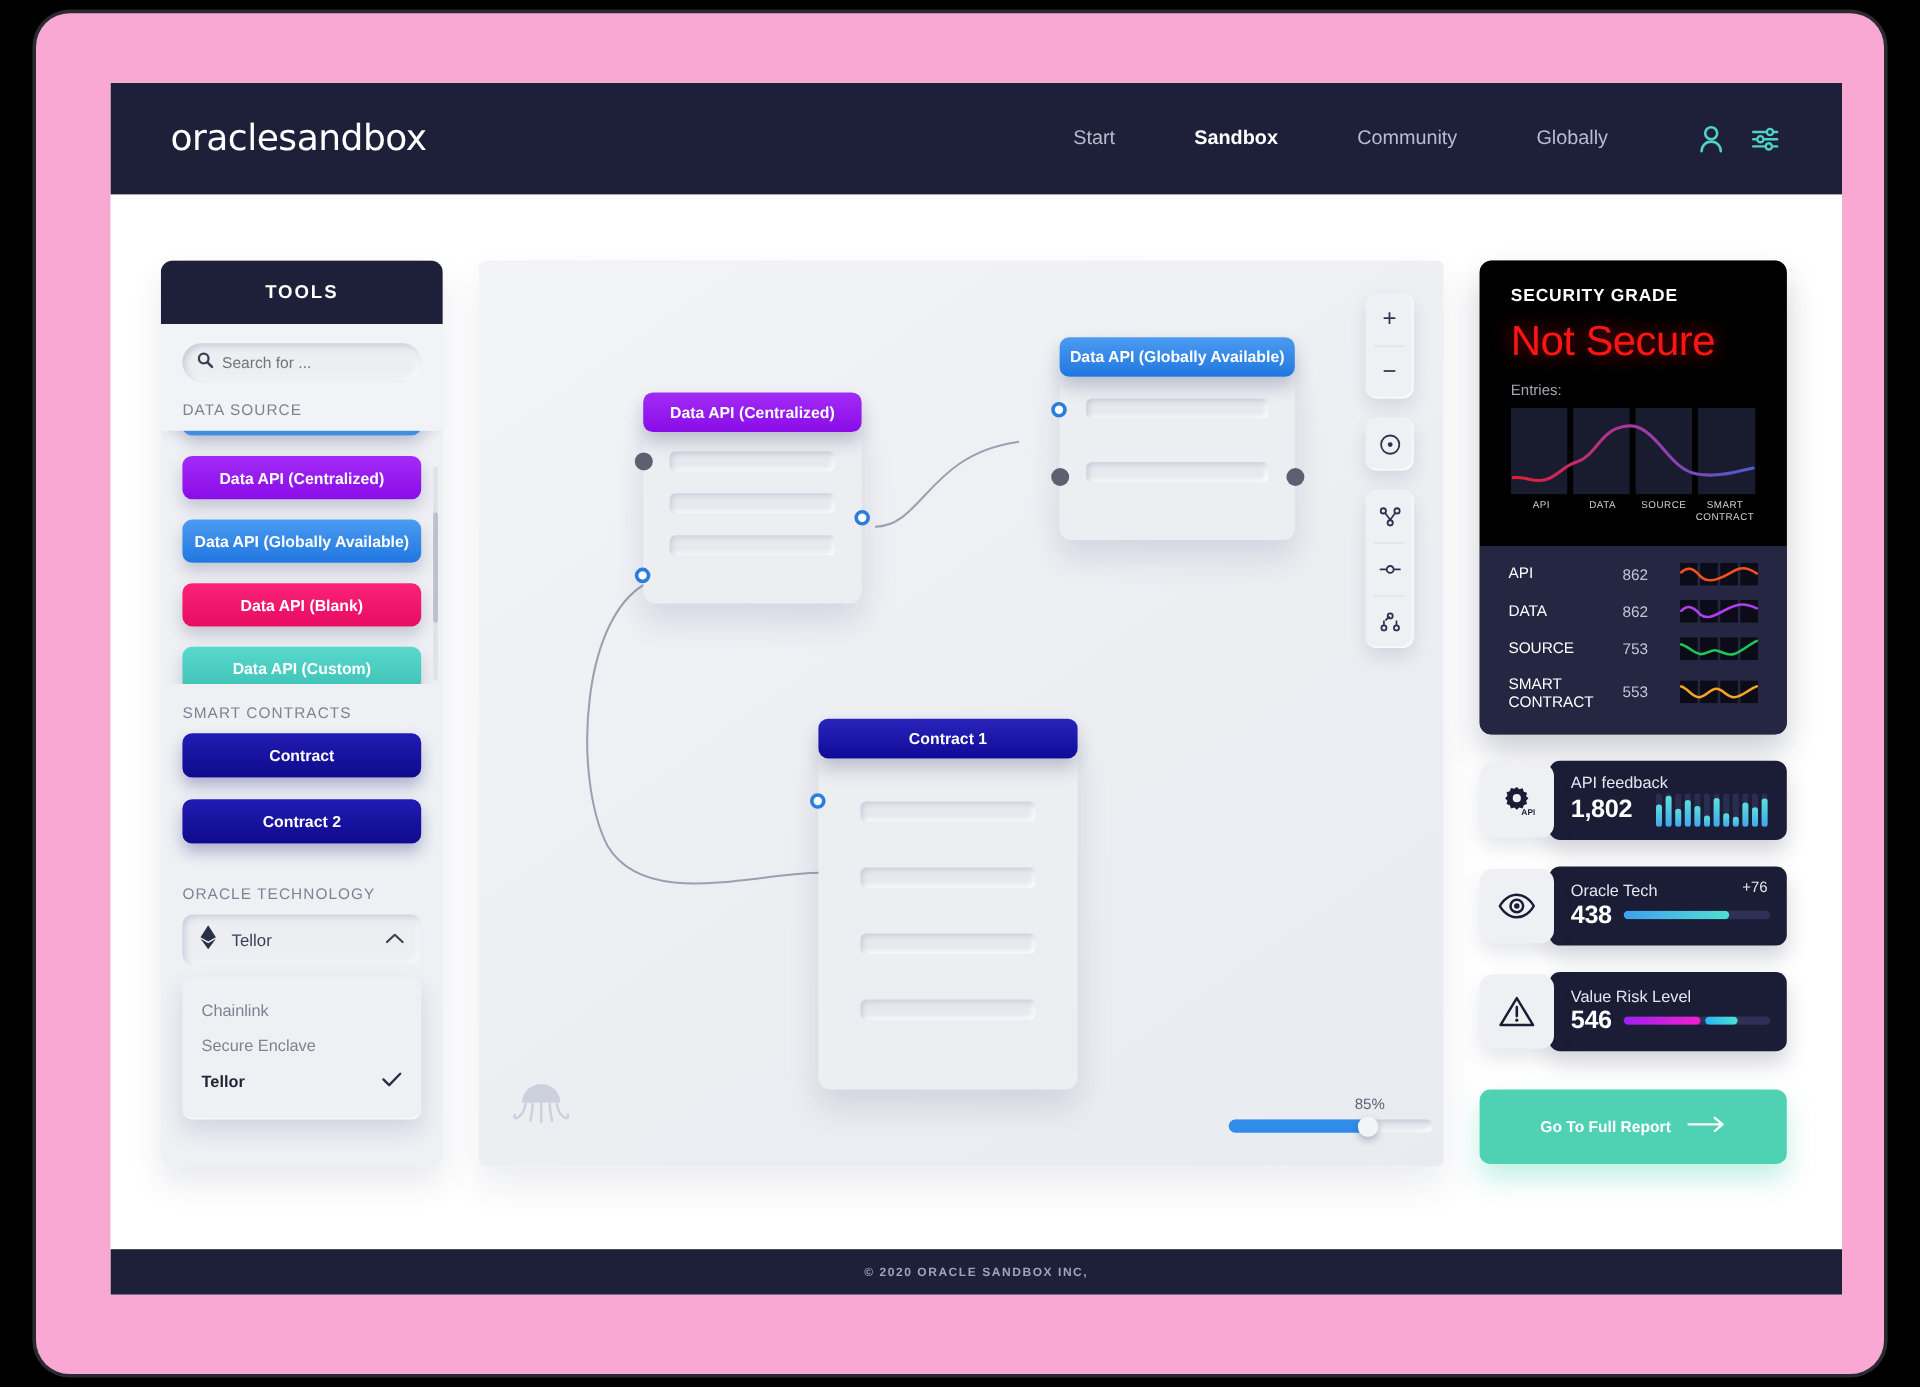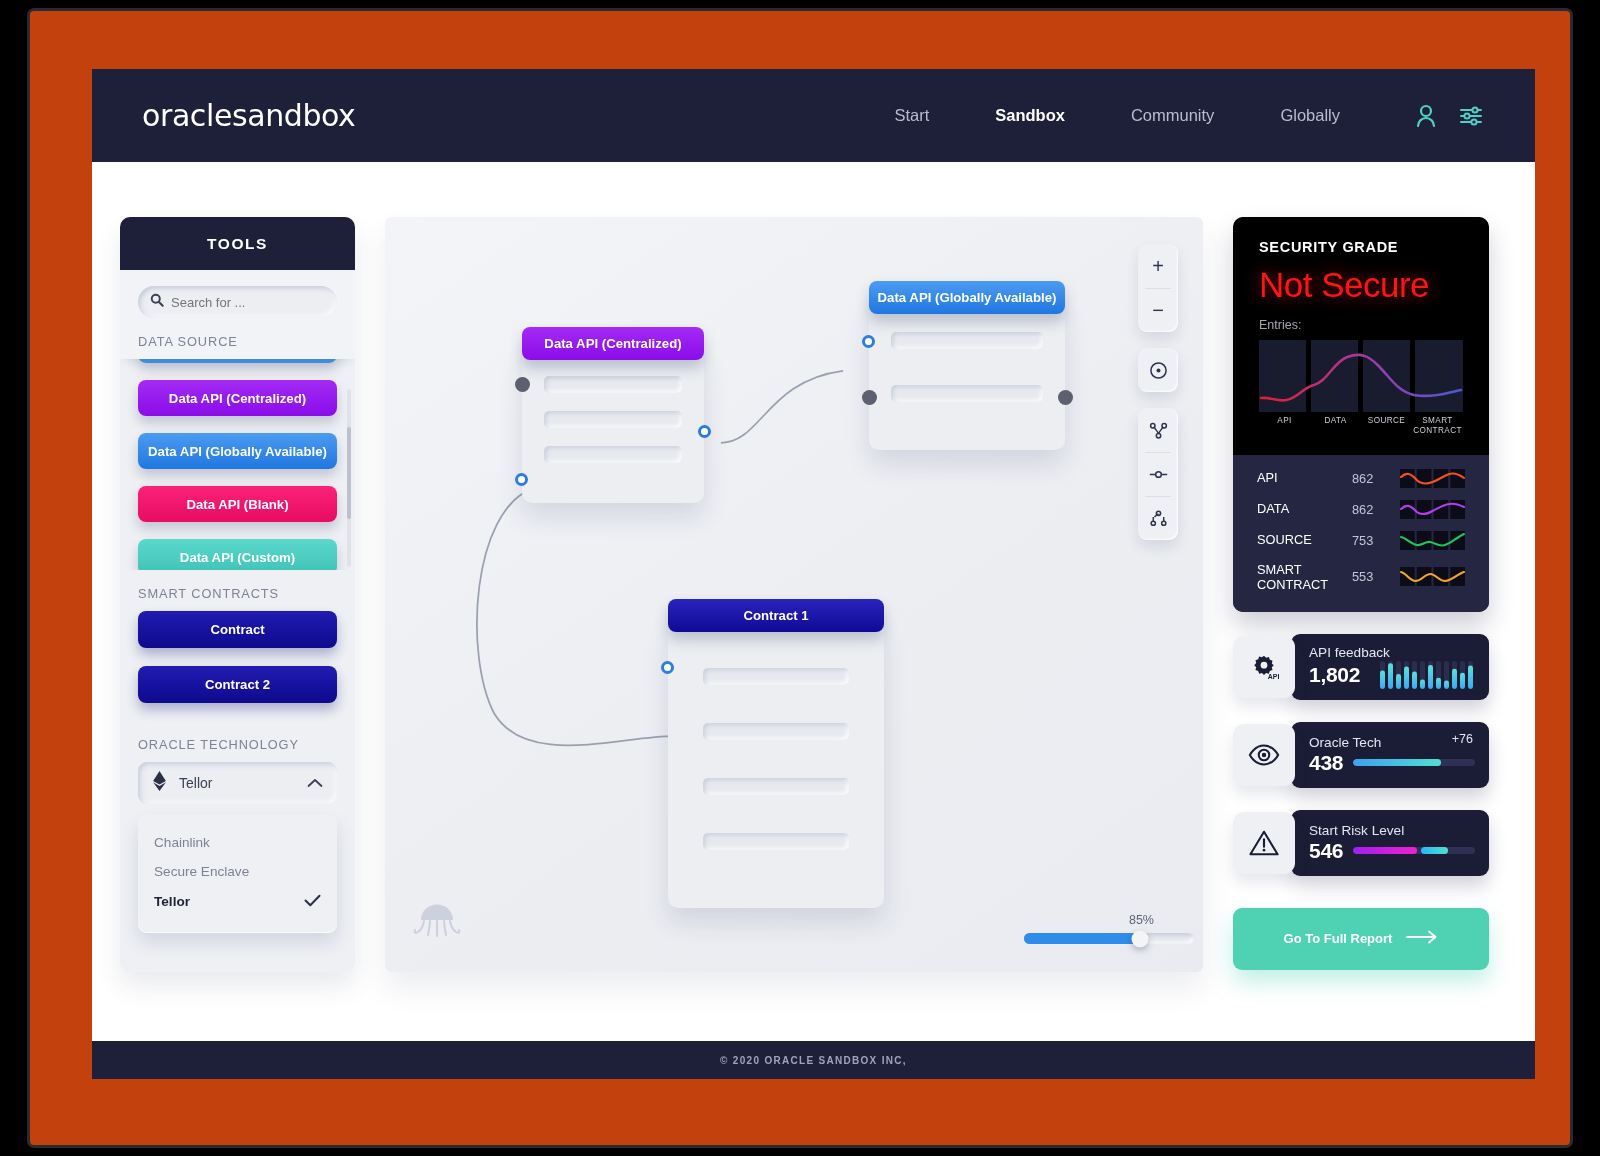--- a/index.html
+++ b/index.html
@@ -6,22 +6,22 @@
   *{box-sizing:border-box;margin:0;padding:0;}
   html,body{width:1600px;height:1156px;overflow:hidden;}
   body{
     background:#000;
     font-family:"Liberation Sans", sans-serif;
     display:flex;align-items:center;justify-content:center;
   }
   
   #device{
     width:1540px;height:1134px;
-    background:#c2410c;
-    border-radius:4px;
+    background:#f9a8d4;
+    border-radius:28px;
     position:relative;
     box-shadow:0 0 0 3px #2a2b31;
     display:flex;align-items:center;justify-content:center;
   }
   #screen{
     position:absolute;left:62px;top:58px;width:1443px;height:1010px;
     background:#fff;overflow:hidden;display:flex;flex-direction:column;
   }
   
   #topbar{
@@ -33,21 +33,21 @@
     font-family:"DejaVu Sans", sans-serif;
   }
   #navlinks{margin-left:auto;display:flex;align-items:center;gap:0;}
   .navlink{
     color:#b9bcd0;font-size:16.5px;padding:0 33px;cursor:pointer;white-space:nowrap;
   }
   .navlink.active{color:#fff;font-weight:700;}
   #navicons{display:flex;align-items:center;gap:22px;margin-left:42px;}
   .navicon{cursor:pointer;display:flex;align-items:center;}
   
-  #content{flex:1;display:flex;padding:55px 46px 0 28px;gap:0;align-items:flex-start;}
+  #content{flex:1;display:flex;padding:55px 46px 0 42px;gap:0;align-items:flex-start;}
   
   #tools{
     width:235px;flex:0 0 235px;background:#eef0f4;border-radius:10px;
     box-shadow:0 14px 26px rgba(40,50,90,.10);
     display:flex;flex-direction:column;overflow:hidden;height:755px;
     position:relative;
   }
   #tools-header{
     background:#1e2039;color:#fff;text-align:center;
     font-size:15.5px;letter-spacing:1.6px;font-weight:700;
@@ -594,21 +594,21 @@
 
         <div class="metric">
           <div class="metric-ico">
             <svg width="30" height="28" viewBox="0 0 32 28">
               <path d="M16 2L30.5 26H1.5z" fill="none" stroke="#1b1d36" stroke-width="2.2" stroke-linejoin="round"></path>
               <path d="M16 10v8" stroke="#1b1d36" stroke-width="2.3" stroke-linecap="round"></path>
               <circle cx="16" cy="21.6" r="1.4" fill="#1b1d36"></circle>
             </svg>
           </div>
           <div class="metric-card">
-            <div class="metric-label">Start Risk Level</div>
+            <div class="metric-label">Value Risk Level</div>
             <div class="metric-row">
               <div class="metric-val">546</div>
               <div class="pbar">
                 <i style="left:0;width:52%;background:linear-gradient(90deg,#a020f0,#f020d0);"></i>
                 <i style="left:56%;width:22%;background:linear-gradient(90deg,#29b6f6,#4fe0d0);"></i>
               </div>
             </div>
           </div>
         </div>
 

